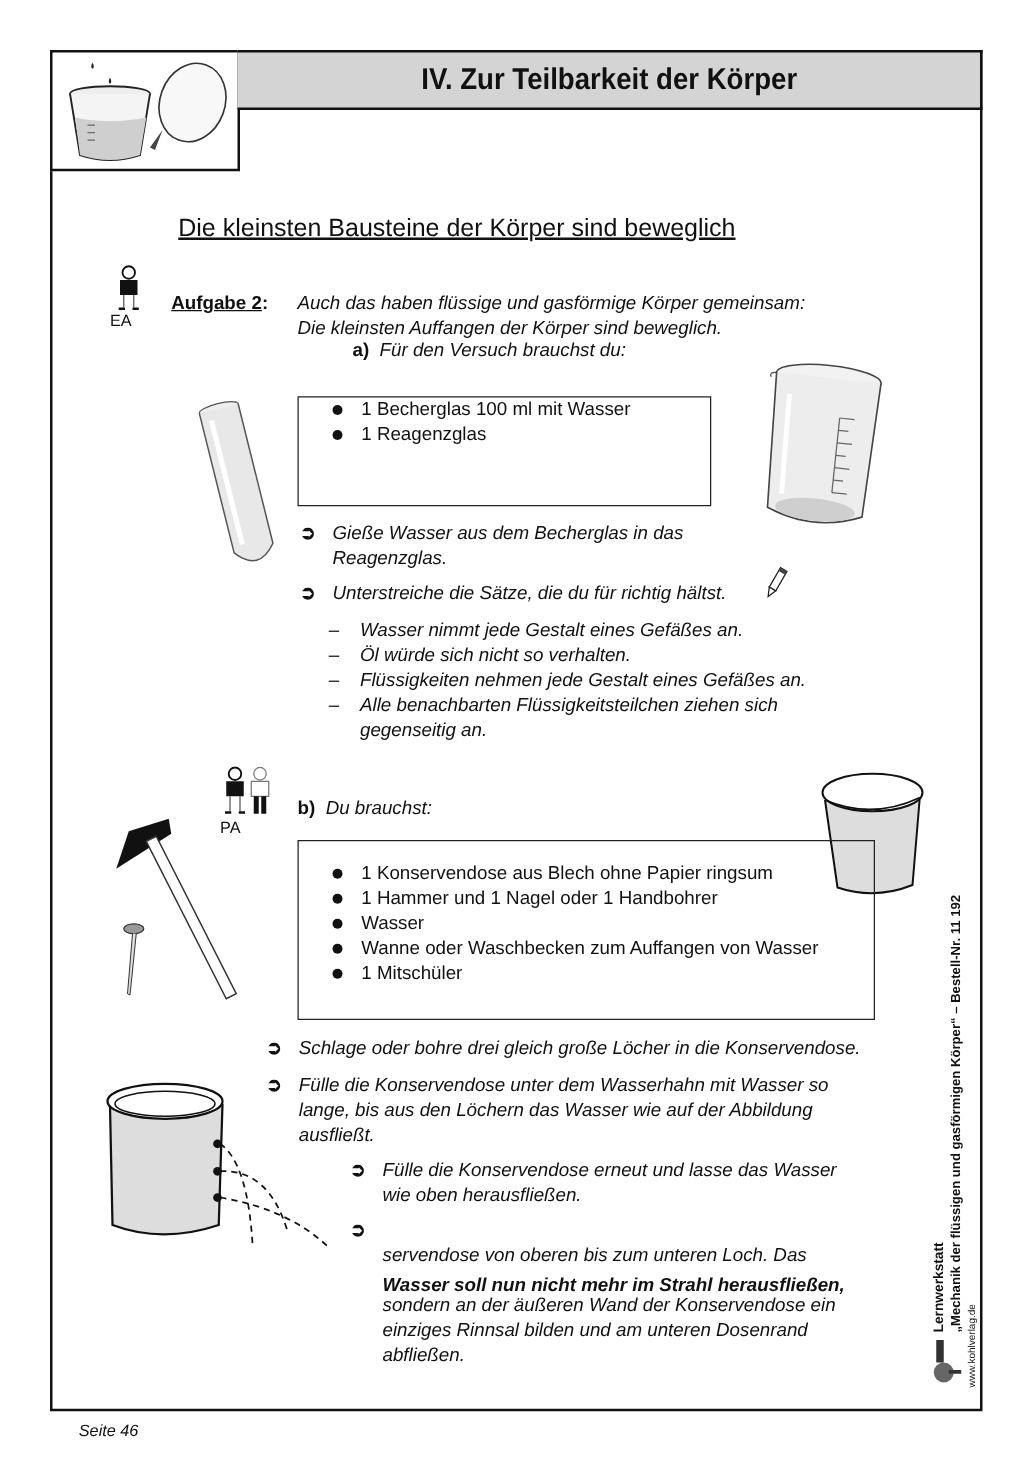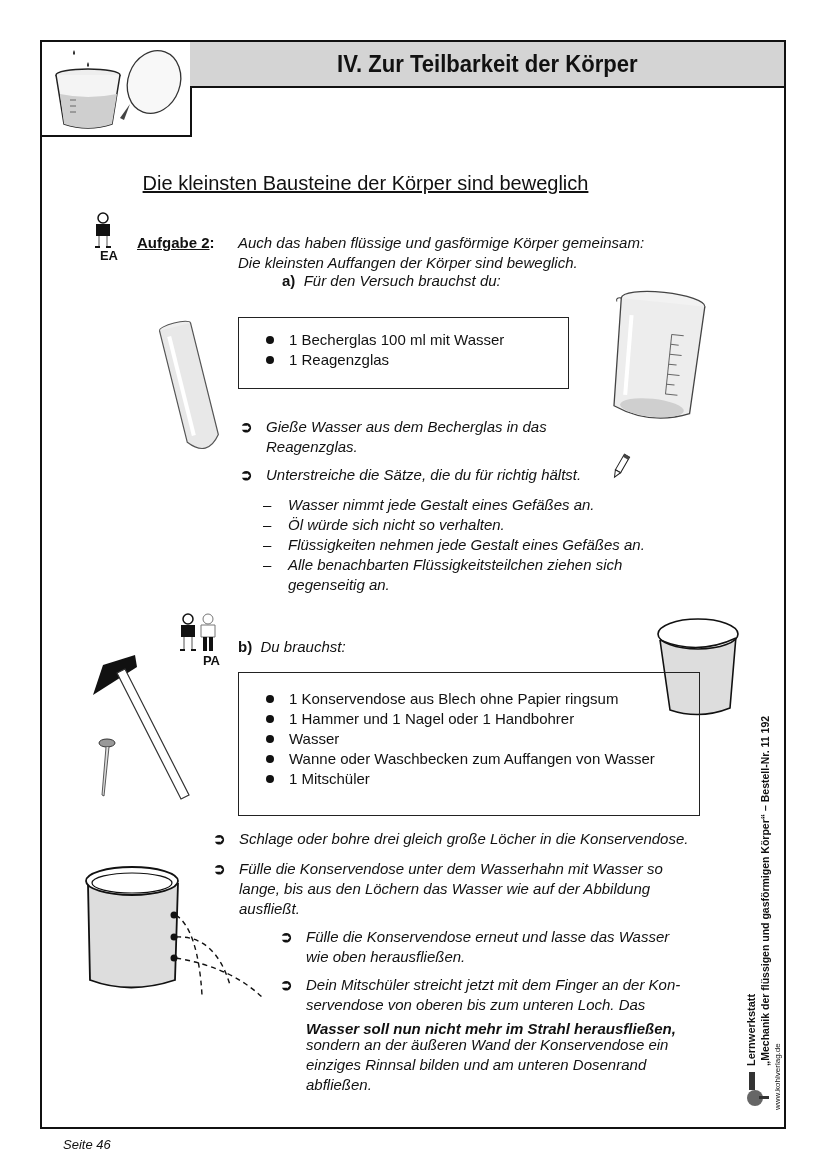--- a/index.html
+++ b/index.html
@@ -14,21 +14,21 @@
   .b { font-weight:bold; }
   .t15 { font-size:15px; line-height:20px; }
   .box { position:absolute; border:1.5px solid #222; box-sizing:border-box; }
   .bul { position:relative; padding-left:50px; font-size:15px; line-height:20px; }
   .bul::before { content:""; position:absolute; left:27px; top:6px; width:8px; height:8px; border-radius:50%; background:#111; }
   .arrow { position:absolute; font-size:15px; line-height:20px; }
   .arrow .sym { position:absolute; left:0; top:0; font-style:normal; font-weight:bold; }
   .arrow .txt { position:absolute; left:26px; top:0; font-style:italic; }
   .dash { position:relative; padding-left:25px; font-size:15px; line-height:20px; font-style:italic; }
   .dash .d { position:absolute; left:0; font-style:normal; }
-  .label-small { font-size:13px; font-weight:bold; text-align:right; }
+  .label-small { font-size:13px; font-weight:normal; text-align:left; }
   .side { position:absolute; left:745px; top:1110px; transform-origin:0 0; transform:rotate(-90deg); font-size:10.5px; white-space:nowrap; }
 </style>
 </head>
 <body>
 
 <div class="frame"></div>
 
 <div class="header-img-box">
   <svg width="148" height="93" viewBox="0 0 148 93">
 
@@ -78,21 +78,21 @@
 <div class="abs" style="left:155px;top:315px;">
   <svg width="70" height="145" viewBox="0 0 70 145">
     <g transform="rotate(-14 35 72)">
       <ellipse cx="35" cy="10" rx="16" ry="4" fill="#eee" stroke="#555"></ellipse>
       <path d="M19 10 L19 125 Q35 145 51 125 L51 10" fill="#e8e8e8" stroke="#555" stroke-width="1.2"></path>
       <line x1="27" y1="18" x2="27" y2="120" stroke="#fff" stroke-width="4"></line>
     </g>
   </svg>
 </div>
 
-<div class="box" style="left:238px;top:317px;width:331px;height:72px;padding-top:12px;">
+<div class="box" style="left:238px;top:317px;width:331px;height:88px;padding-top:0;">
   <div class="bul">1 Becherglas 100 ml mit Wasser</div>
   <div class="bul">1 Reagenzglas</div>
 </div>
 
 <div class="abs" style="left:595px;top:288px;">
   <svg width="125" height="145" viewBox="0 0 125 145">
     <g transform="rotate(6 62 72)">
       <ellipse cx="62" cy="14" rx="42" ry="10" fill="#f2f2f2" stroke="#444" stroke-width="1.3"></ellipse>
       <path d="M20 14 q-6 0 -4 4" fill="none" stroke="#444"></path>
       <path d="M20 14 L24 122 Q62 138 100 122 L104 14" fill="#ededed" stroke="#444" stroke-width="1.3"></path>
@@ -210,21 +210,20 @@
   </svg>
 </div>
 
 <div class="arrow" style="left:280px;top:927px;width:440px;height:40px;">
   <span class="sym">➲</span>
   <span class="txt" style="white-space:nowrap;">Fülle die Konservendose erneut und lasse das Wasser</span>
   <span class="txt" style="top:20px;white-space:nowrap;">wie oben herausfließen.</span>
 </div>
 <div class="arrow" style="left:280px;top:975px;width:440px;height:120px;">
   <span class="sym">➲</span>
-  <span class="txt" style="white-space:nowrap;">Dein Mitschüler streicht jetzt mit dem Finger an der Kon-</span>
   <span class="txt" style="top:20px;white-space:nowrap;">servendose von oberen bis zum unteren Loch. Das</span>
   <span class="txt" style="top:44px;white-space:nowrap;font-weight:bold;">Wasser soll nun nicht mehr im Strahl herausfließen,</span>
   <span class="txt" style="top:60px;white-space:nowrap;">sondern an der äußeren Wand der Konservendose ein</span>
   <span class="txt" style="top:80px;white-space:nowrap;">einziges Rinnsal bilden und am unteren Dosenrand</span>
   <span class="txt" style="top:100px;white-space:nowrap;">abfließen.</span>
 </div>
 
 <div class="side">
   <div style="position:relative;height:40px;">
     <div style="position:absolute;left:0;top:0;">

